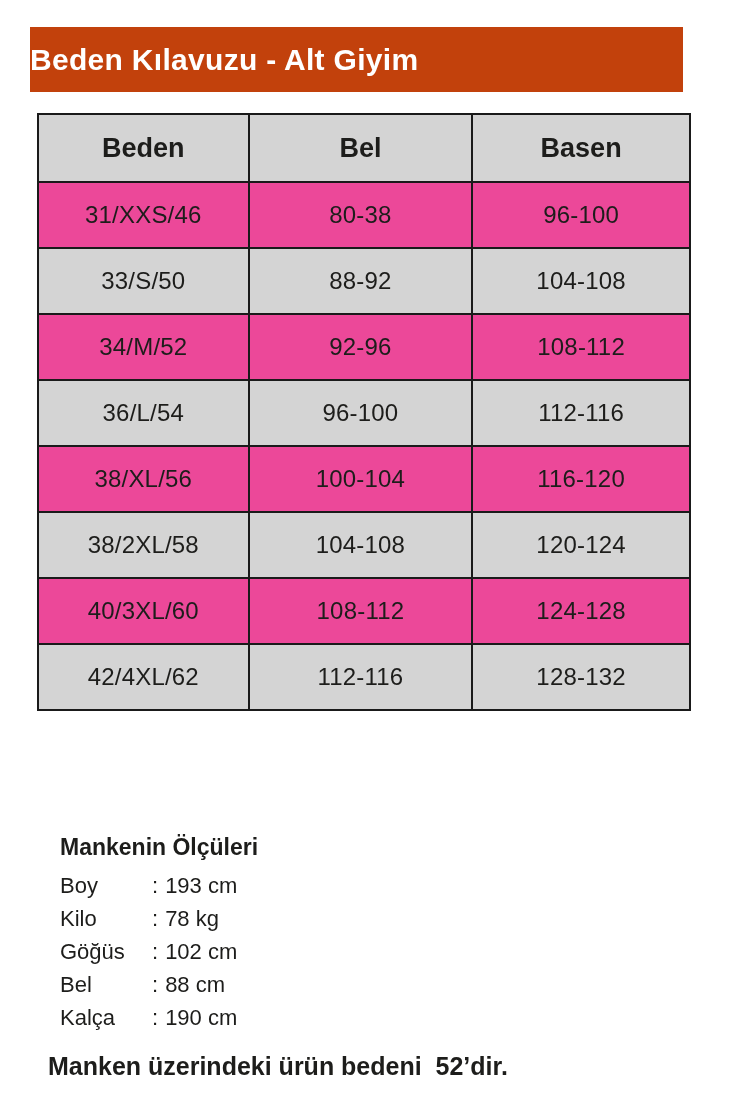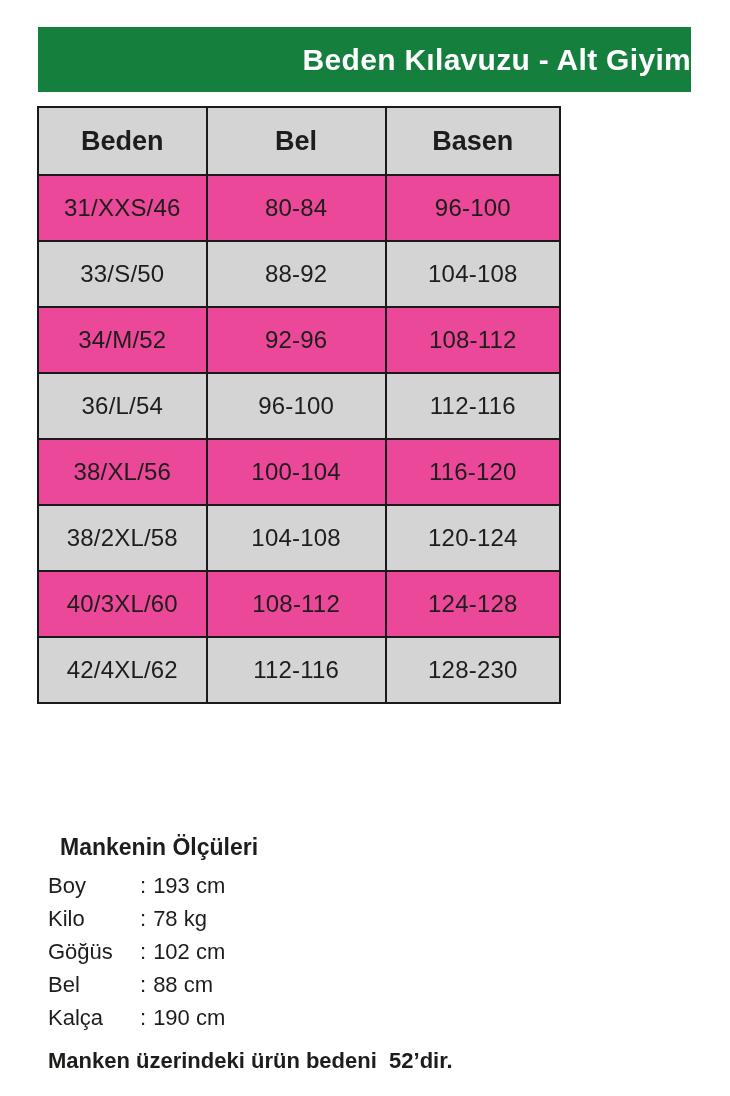--- a/index.html
+++ b/index.html
@@ -6,37 +6,37 @@
   html, body {
     margin: 0; padding: 0;
     width: 730px; height: 1096px;
     background: #ffffff;
     font-family: "Liberation Sans", sans-serif;
     color: #1d1d1b;
     position: relative;
   }
   .title-bar {
     position: absolute;
-    left: 38px; top: 27px;
+    left: 30px; top: 27px;
     width: 653px; height: 65px;
-    background: #15803d;
-    display: flex; align-items: center; justify-content: flex-end;
+    background: #c2410c;
+    display: flex; align-items: center; justify-content: flex-start;
   }
   .title-bar .title-text {
     color: #ffffff;
     font-size: 30px;
     font-weight: 700;
     letter-spacing: 0.3px;
     margin: 0;
     white-space: nowrap;
   }
   table.size-table {
     position: absolute;
-    left: 37px; top: 106px;
-    width: 524px;
+    left: 37px; top: 113px;
+    width: 654px;
     border-collapse: collapse;
     table-layout: fixed;
     padding-left: 32px;
   }
   .size-table th, .size-table td {
     border: 2px solid #1a1a1a;
     text-align: center;
     vertical-align: middle;
     padding: 0;
   }
@@ -66,29 +66,30 @@
   .m-heading {
     font-size: 23px;
     font-weight: 700;
     margin: 0 0 8px 12px;
   }
   .m-row {
     display: flex;
     font-size: 22px;
     font-weight: 400;
     line-height: 33px;
+    margin-left: 12px;
   }
   .m-label { width: 92px; flex: none; }
   .m-sep { flex: none; margin-right: 7px; }
   .m-value { flex: none; }
   .m-note {
-    font-size: 22px;
+    font-size: 25px;
     font-weight: 700;
     line-height: 33px;
-    margin-top: 10px;
+    margin-top: 16px;
     white-space: pre-wrap;
   }
 </style>
 </head>
 <body>
 
 <div class="title-bar">
   <h1 class="title-text">Beden Kılavuzu - Alt Giyim</h1>
 </div>
 
@@ -101,21 +102,21 @@
   <thead>
     <tr>
       <th>Beden</th>
       <th>Bel</th>
       <th>Basen</th>
     </tr>
   </thead>
   <tbody>
     <tr>
       <td>31/XXS/46</td>
-      <td>80-84</td>
+      <td>80-38</td>
       <td>96-100</td>
     </tr>
     <tr>
       <td>33/S/50</td>
       <td>88-92</td>
       <td>104-108</td>
     </tr>
     <tr>
       <td>34/M/52</td>
       <td>92-96</td>
@@ -137,21 +138,21 @@
       <td>120-124</td>
     </tr>
     <tr>
       <td>40/3XL/60</td>
       <td>108-112</td>
       <td>124-128</td>
     </tr>
     <tr>
       <td>42/4XL/62</td>
       <td>112-116</td>
-      <td>128-230</td>
+      <td>128-132</td>
     </tr>
   </tbody>
 </table>
 
 <div class="measurements">
   <h2 class="m-heading">Mankenin Ölçüleri</h2>
 
   <div class="m-row">
     <span class="m-label">Boy</span>
     <span class="m-sep">:</span>

